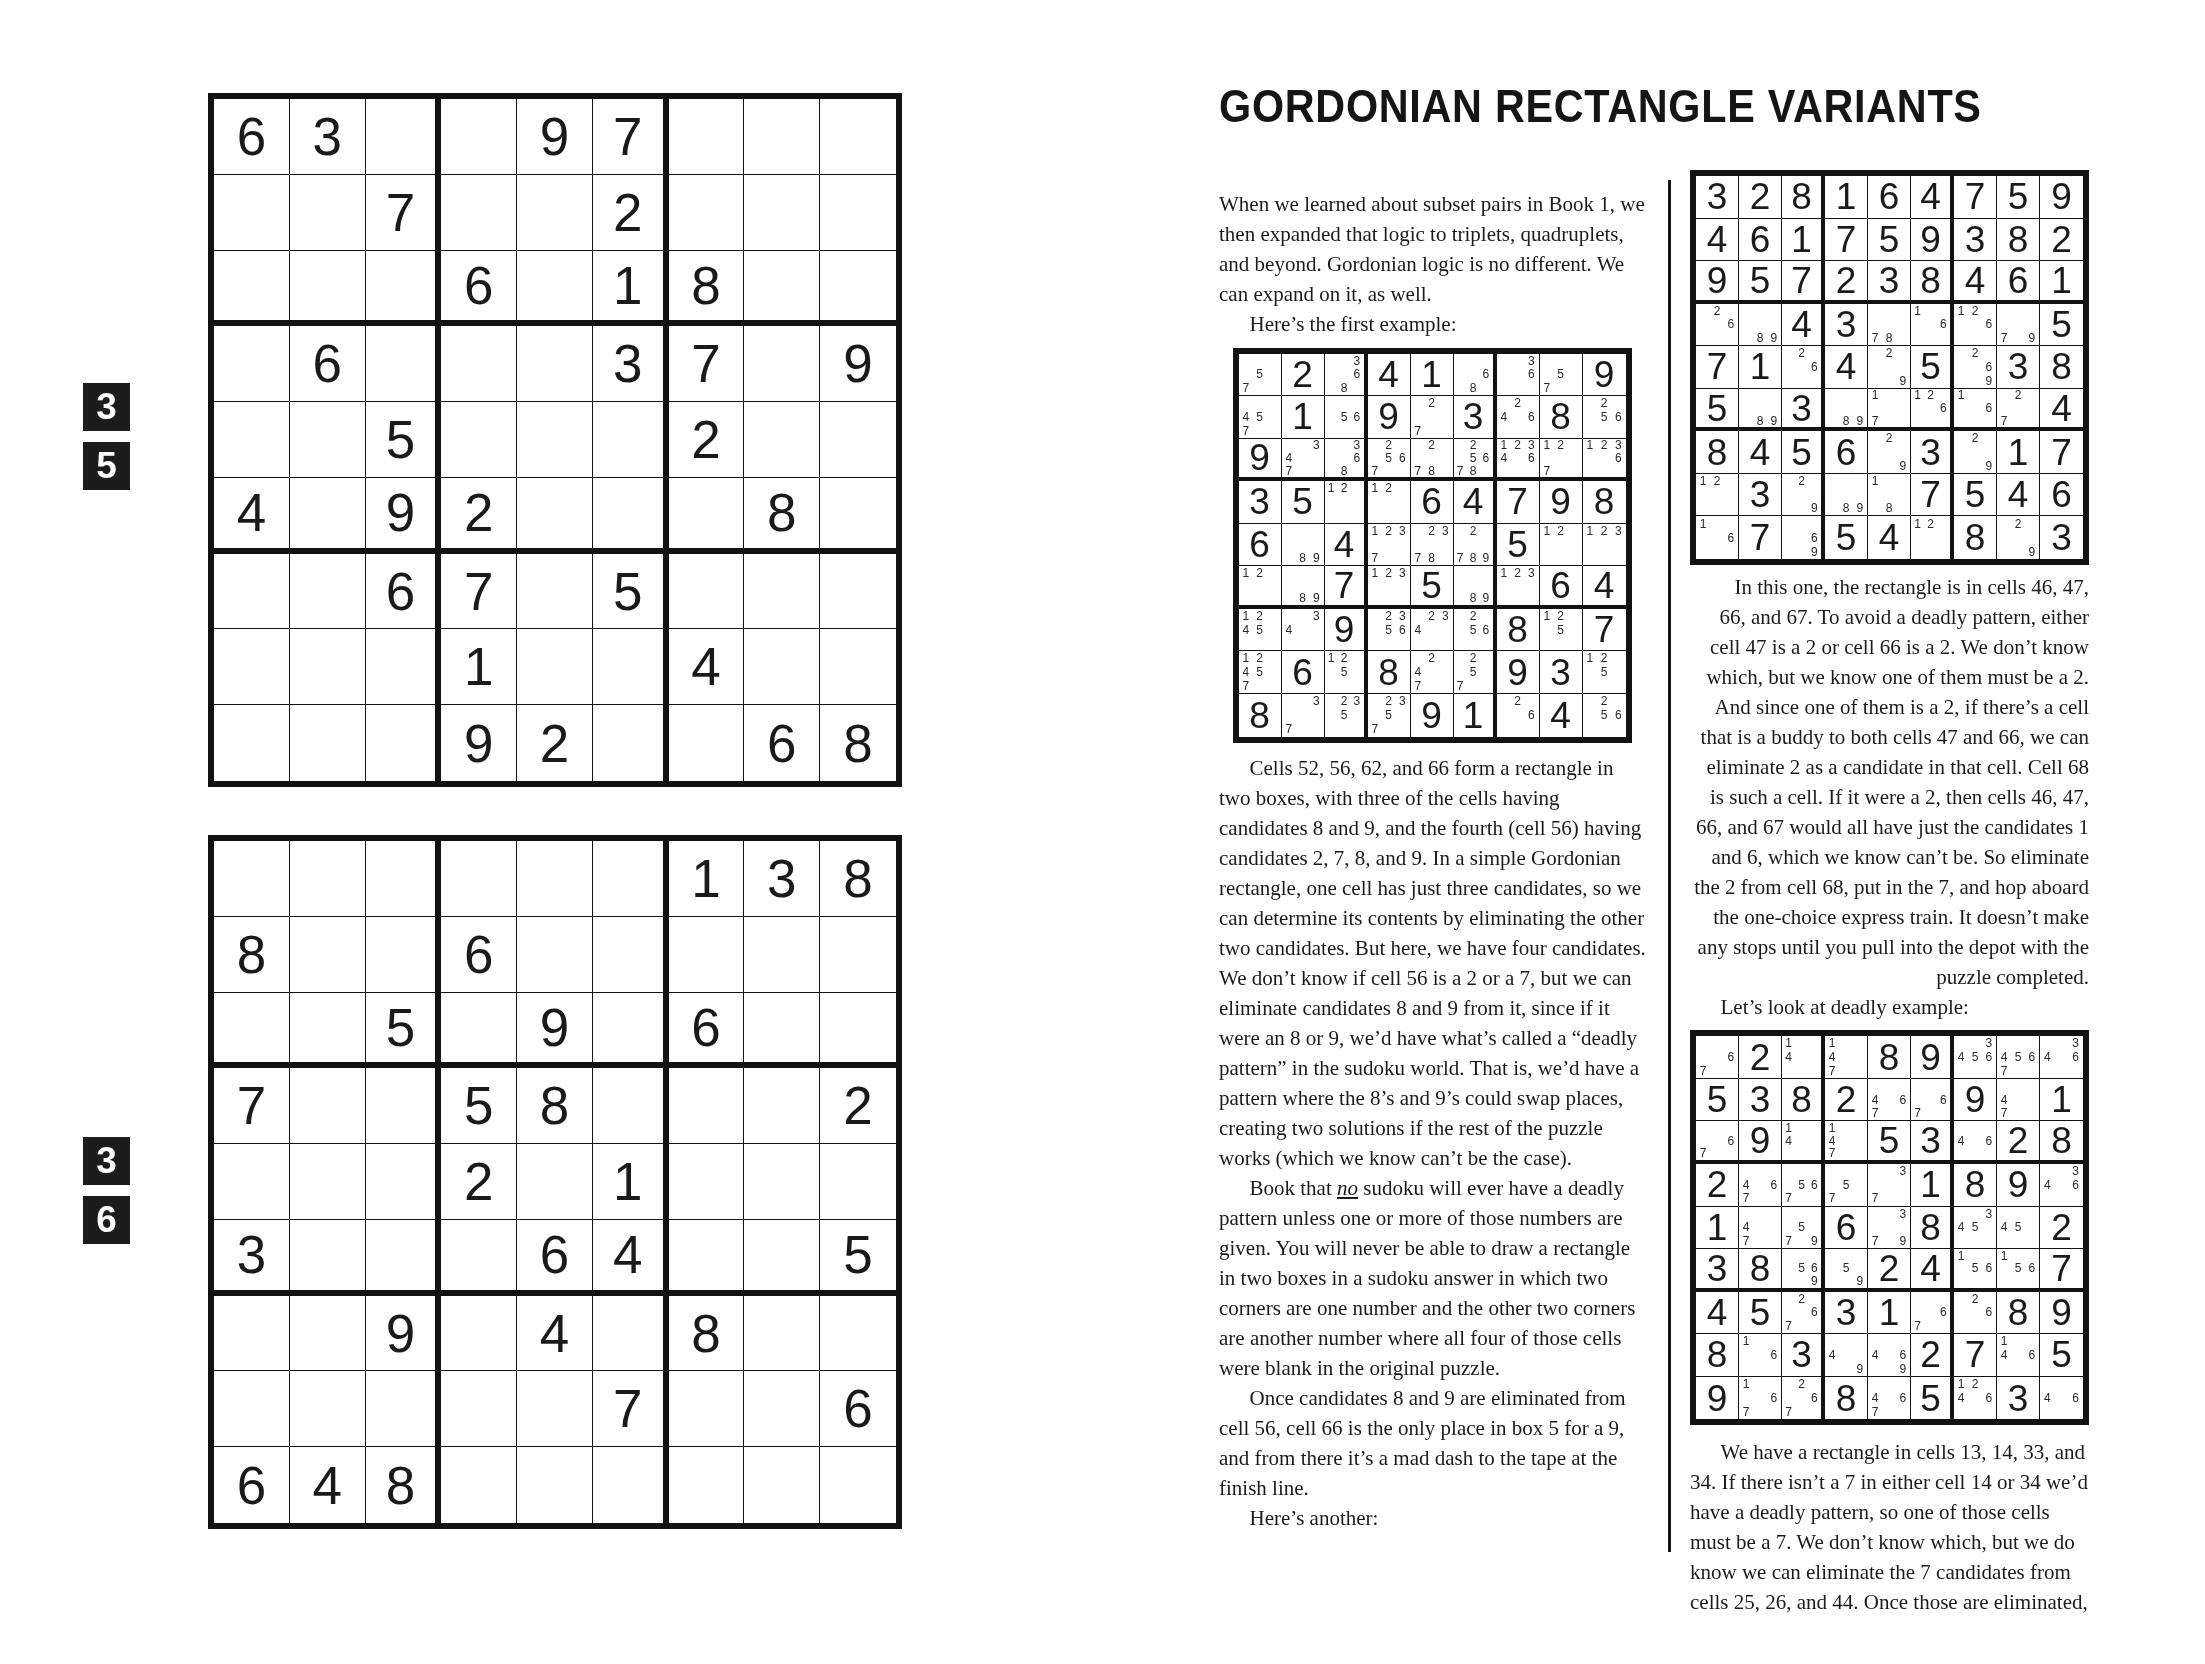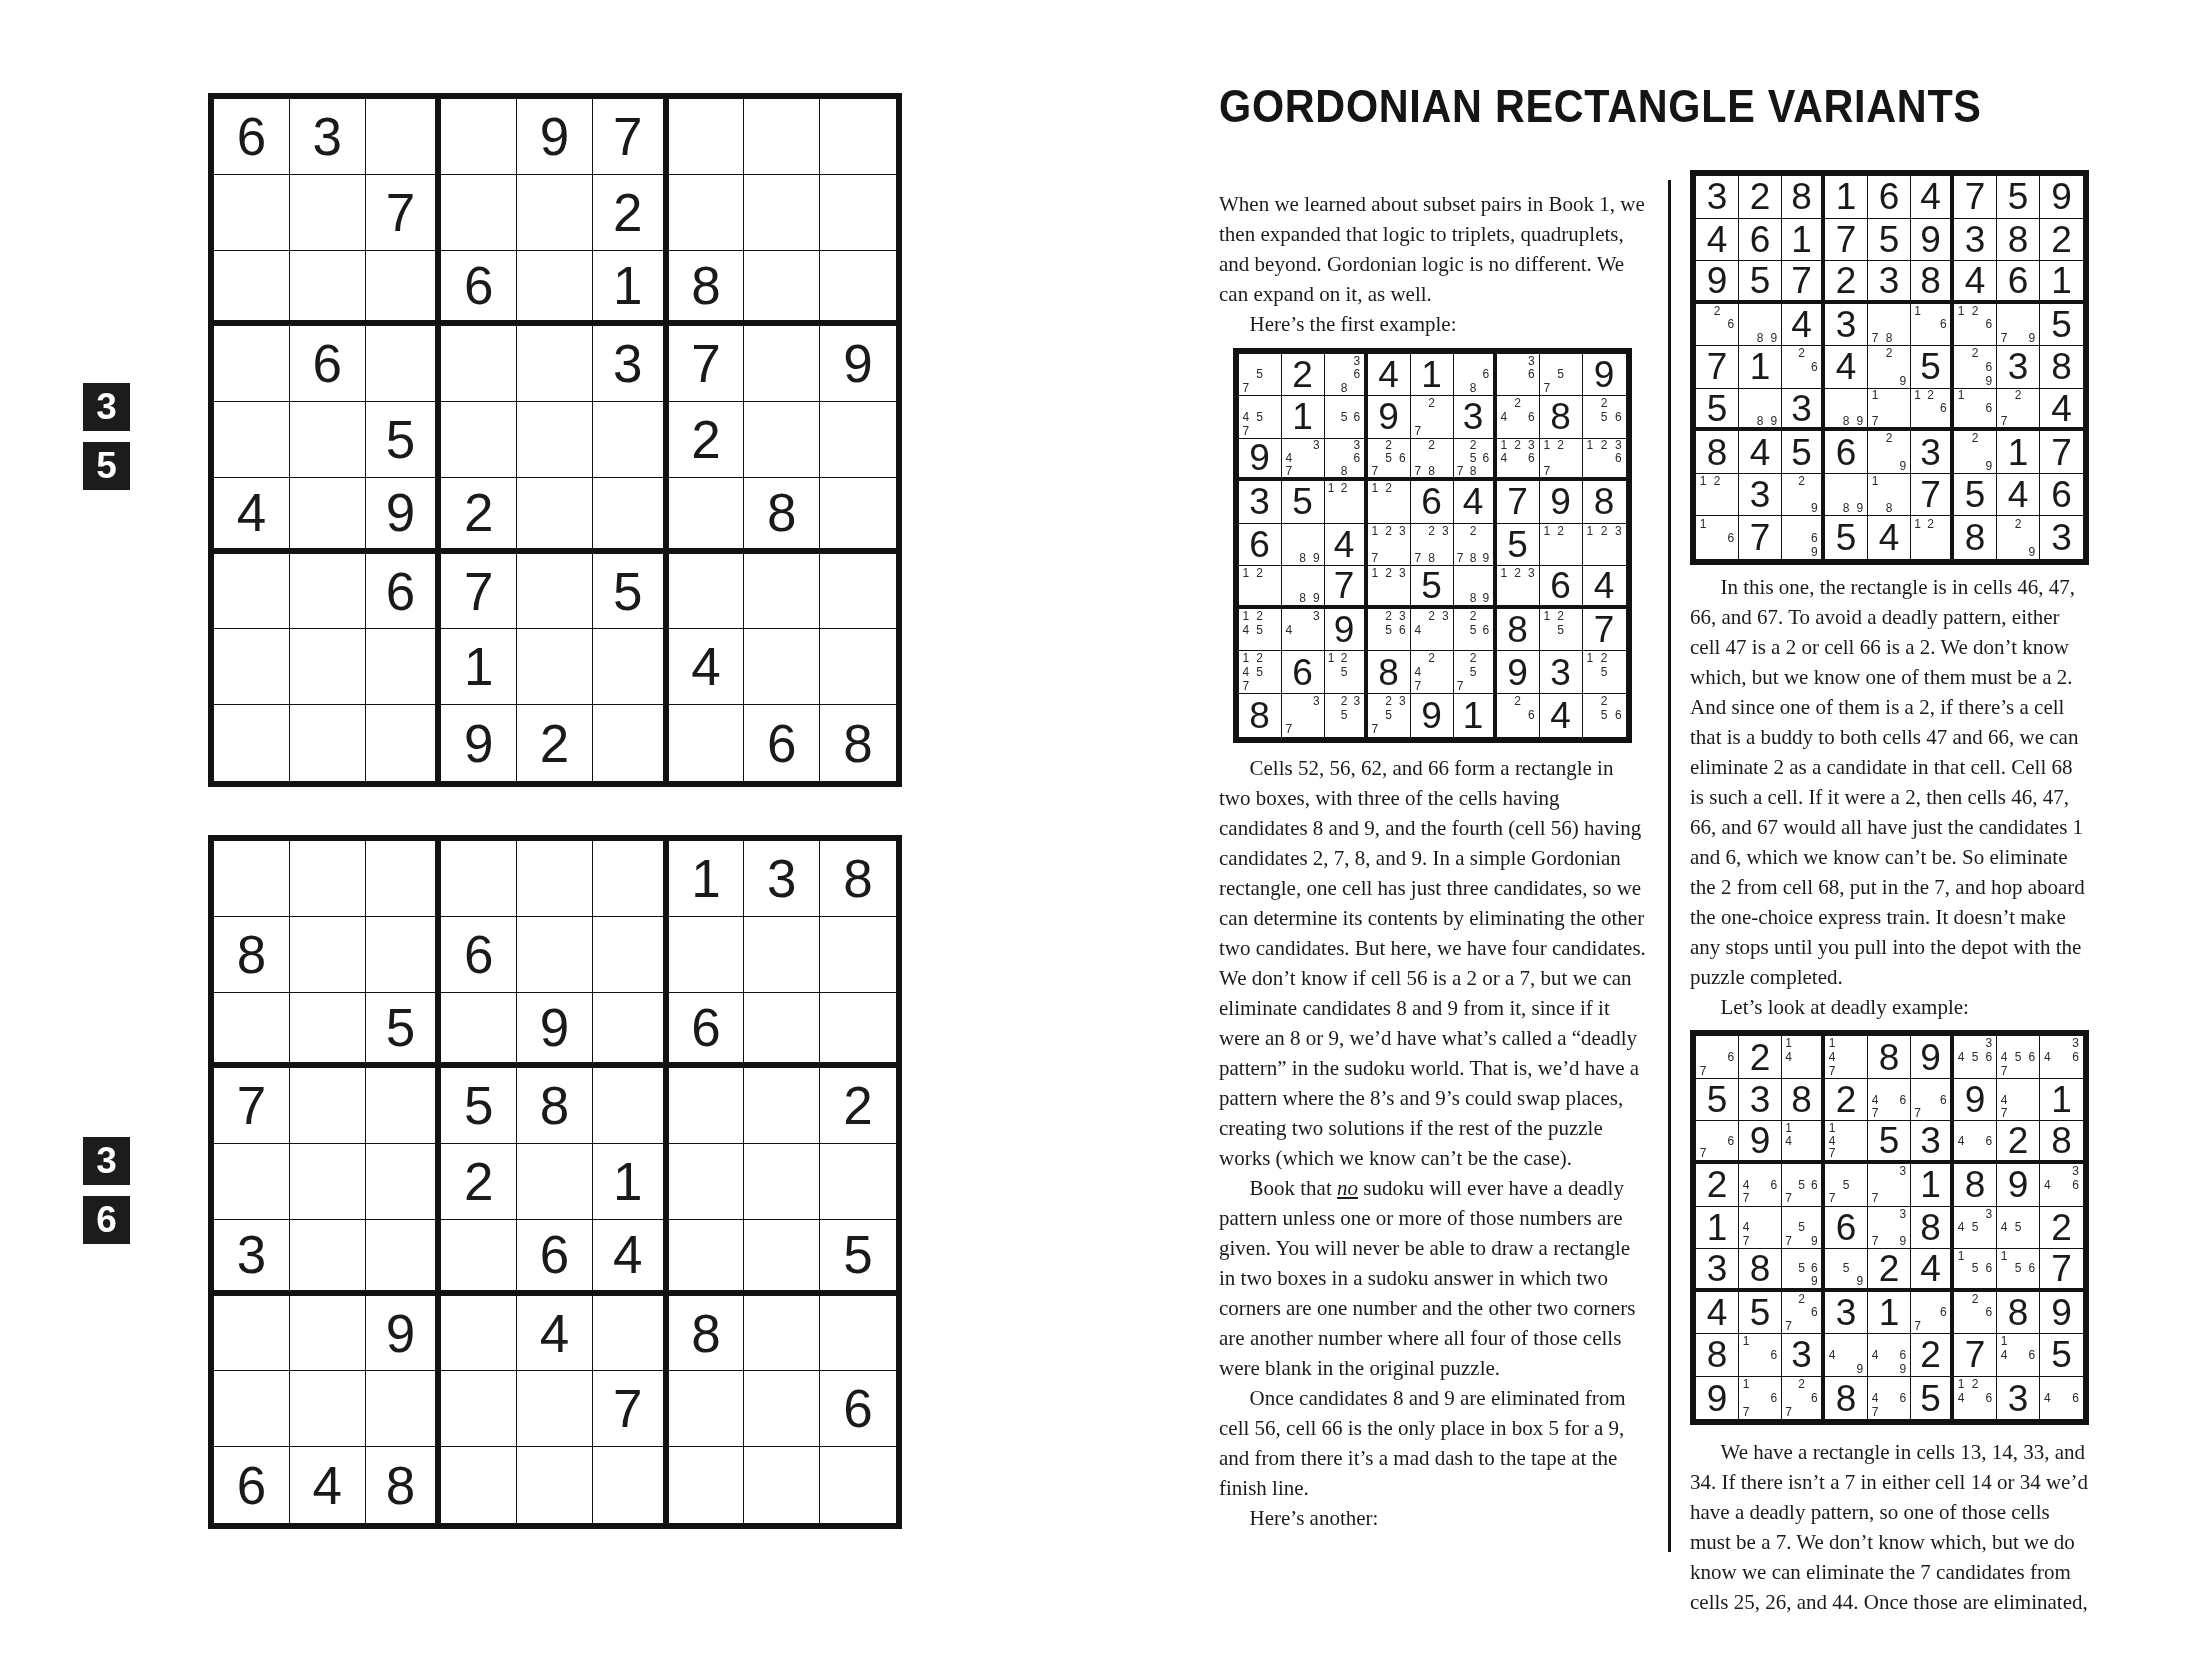--- a/index.html
+++ b/index.html
@@ -54,21 +54,21 @@
     transform:scaleX(0.88);transform-origin:left center;letter-spacing:0.8px;
   }
   .divider{position:absolute;left:1668px;top:180px;width:2.5px;height:1372px;background:#161616;}
   .col{position:absolute;font-size:21px;line-height:30px;}
   .col p{margin:0;}
   .col p.indent{text-indent:30.5px;}
   #left-col{left:1219px;top:180px;width:431px;margin-top:9px;}
   #right-col{left:1690px;top:170px;width:399px;}
   #grid-ex1{margin:8.5px 0 10.2px 13.6px;}
   #grid-ex3{margin:8.5px 0 12px 0;}
-  #para-r1{margin-top:6.8px;}
+  #para-r1{margin-top:6.8px;text-align:right;}
   .ital{font-style:italic;text-decoration:underline;}
 </style>
 </head>
 <body>
 
 <div>
 
   <div class="badge-stack" style="top:383px;">
     <div class="badge">3</div>
     <div class="badge">5</div>

